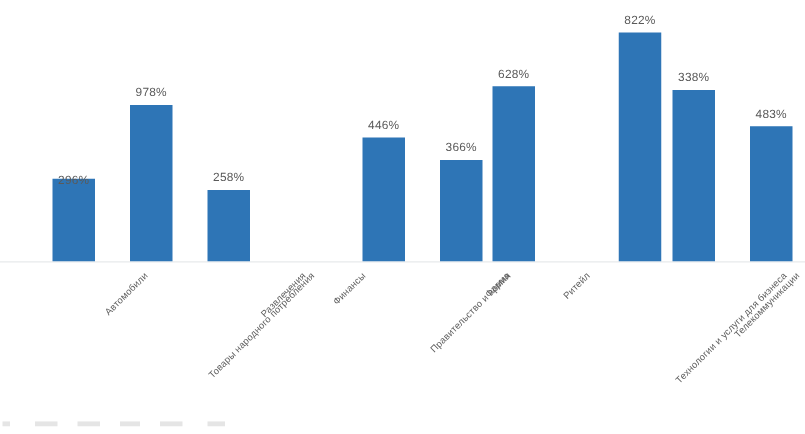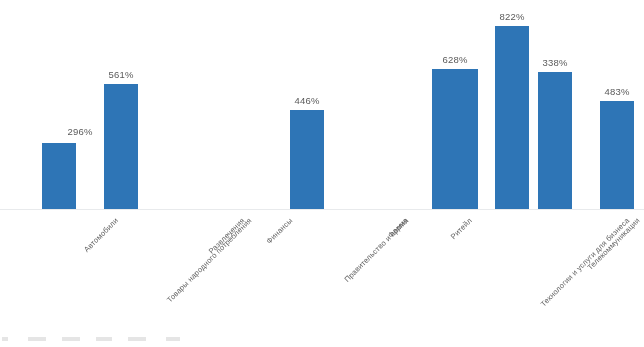--- a/index.html
+++ b/index.html
@@ -102,31 +102,39 @@
 </style>
 </head>
 <body>
 
 <div id="chart-root">
 
   <div id="plot-area">
     <div class="axis-line" style="top:209px;"></div>
   <div class="bar-group" style="left: 42px; width: 34px; height: 209px;">
         <div class="bar" title="Автомобили 296%" style="height: 65.8896px; background: rgb(46, 117, 182);"></div>
-        <div class="bar-label" style="bottom: 72px; color: rgb(90, 90, 90); margin-left: 21px;">296%</div>
+        <div class="bar-label" style="bottom: 59px; color: rgb(90, 90, 90);">296%</div>
       </div>
       <div class="bar-group" style="left: 104px; width: 34px; height: 209px;">
         <div class="bar" title="Товары народного потребления 561%" style="height: 124.879px; background: rgb(46, 117, 182);"></div>
-        <div class="bar-label" style="bottom: 128.879px; color: rgb(90, 90, 90);">561%</div>
+        <div class="bar-label" style="bottom: 128.879px; color: rgb(90, 90, 90);">978%</div>
+      </div>
+      <div class="bar-group" style="left: 166px; width: 34px; height: 209px;">
+        <div class="bar" title="Развлечения 258%" style="height: 57.4308px; background: rgb(46, 117, 182);"></div>
+        <div class="bar-label" style="bottom: 61.4308px; color: rgb(90, 90, 90);">258%</div>
       </div>
       <div class="bar-group" style="left: 290px; width: 34px; height: 260px;">
         <div class="bar" title="Правительство и армия 446%" style="height: 99.2796px; background: rgb(46, 117, 182);"></div>
         <div class="bar-label" style="bottom: 103.28px; color: rgb(90, 90, 90);">446%</div>
       </div>
-      <div class="bar-group" style="left: 432px; width: 46px; height: 209px;">
+      <div class="bar-group" style="left: 352px; width: 34px; height: 209px;">
+        <div class="bar" title="Фарма 366%" style="height: 81.4716px; background: rgb(46, 117, 182);"></div>
+        <div class="bar-label" style="bottom: 85.4716px; color: rgb(90, 90, 90);">366%</div>
+      </div>
+      <div class="bar-group" style="left: 394px; width: 34px; height: 209px;">
         <div class="bar" title="Ритейл 628%" style="height: 139.793px; background: rgb(46, 117, 182);"></div>
         <div class="bar-label" style="bottom: 143.793px; color: rgb(90, 90, 90);">628%</div>
       </div>
       <div class="bar-group" style="left: 476px; width: 34px; height: 209px; margin-left: 19px;">
         <div class="bar" title="Технологии и услуги для бизнеса 822%" style="height: 182.977px; background: rgb(46, 117, 182);"></div>
         <div class="bar-label" style="bottom: 186.977px; color: rgb(90, 90, 90);">822%</div>
       </div>
       <div class="bar-group" style="left: 538px; width: 34px; height: 209px;">
         <div class="bar" title="Телекоммуникации 617%" style="height: 137.344px; background: rgb(46, 117, 182);"></div>
         <div class="bar-label" style="bottom: 141.344px; color: rgb(90, 90, 90);">338%</div>

